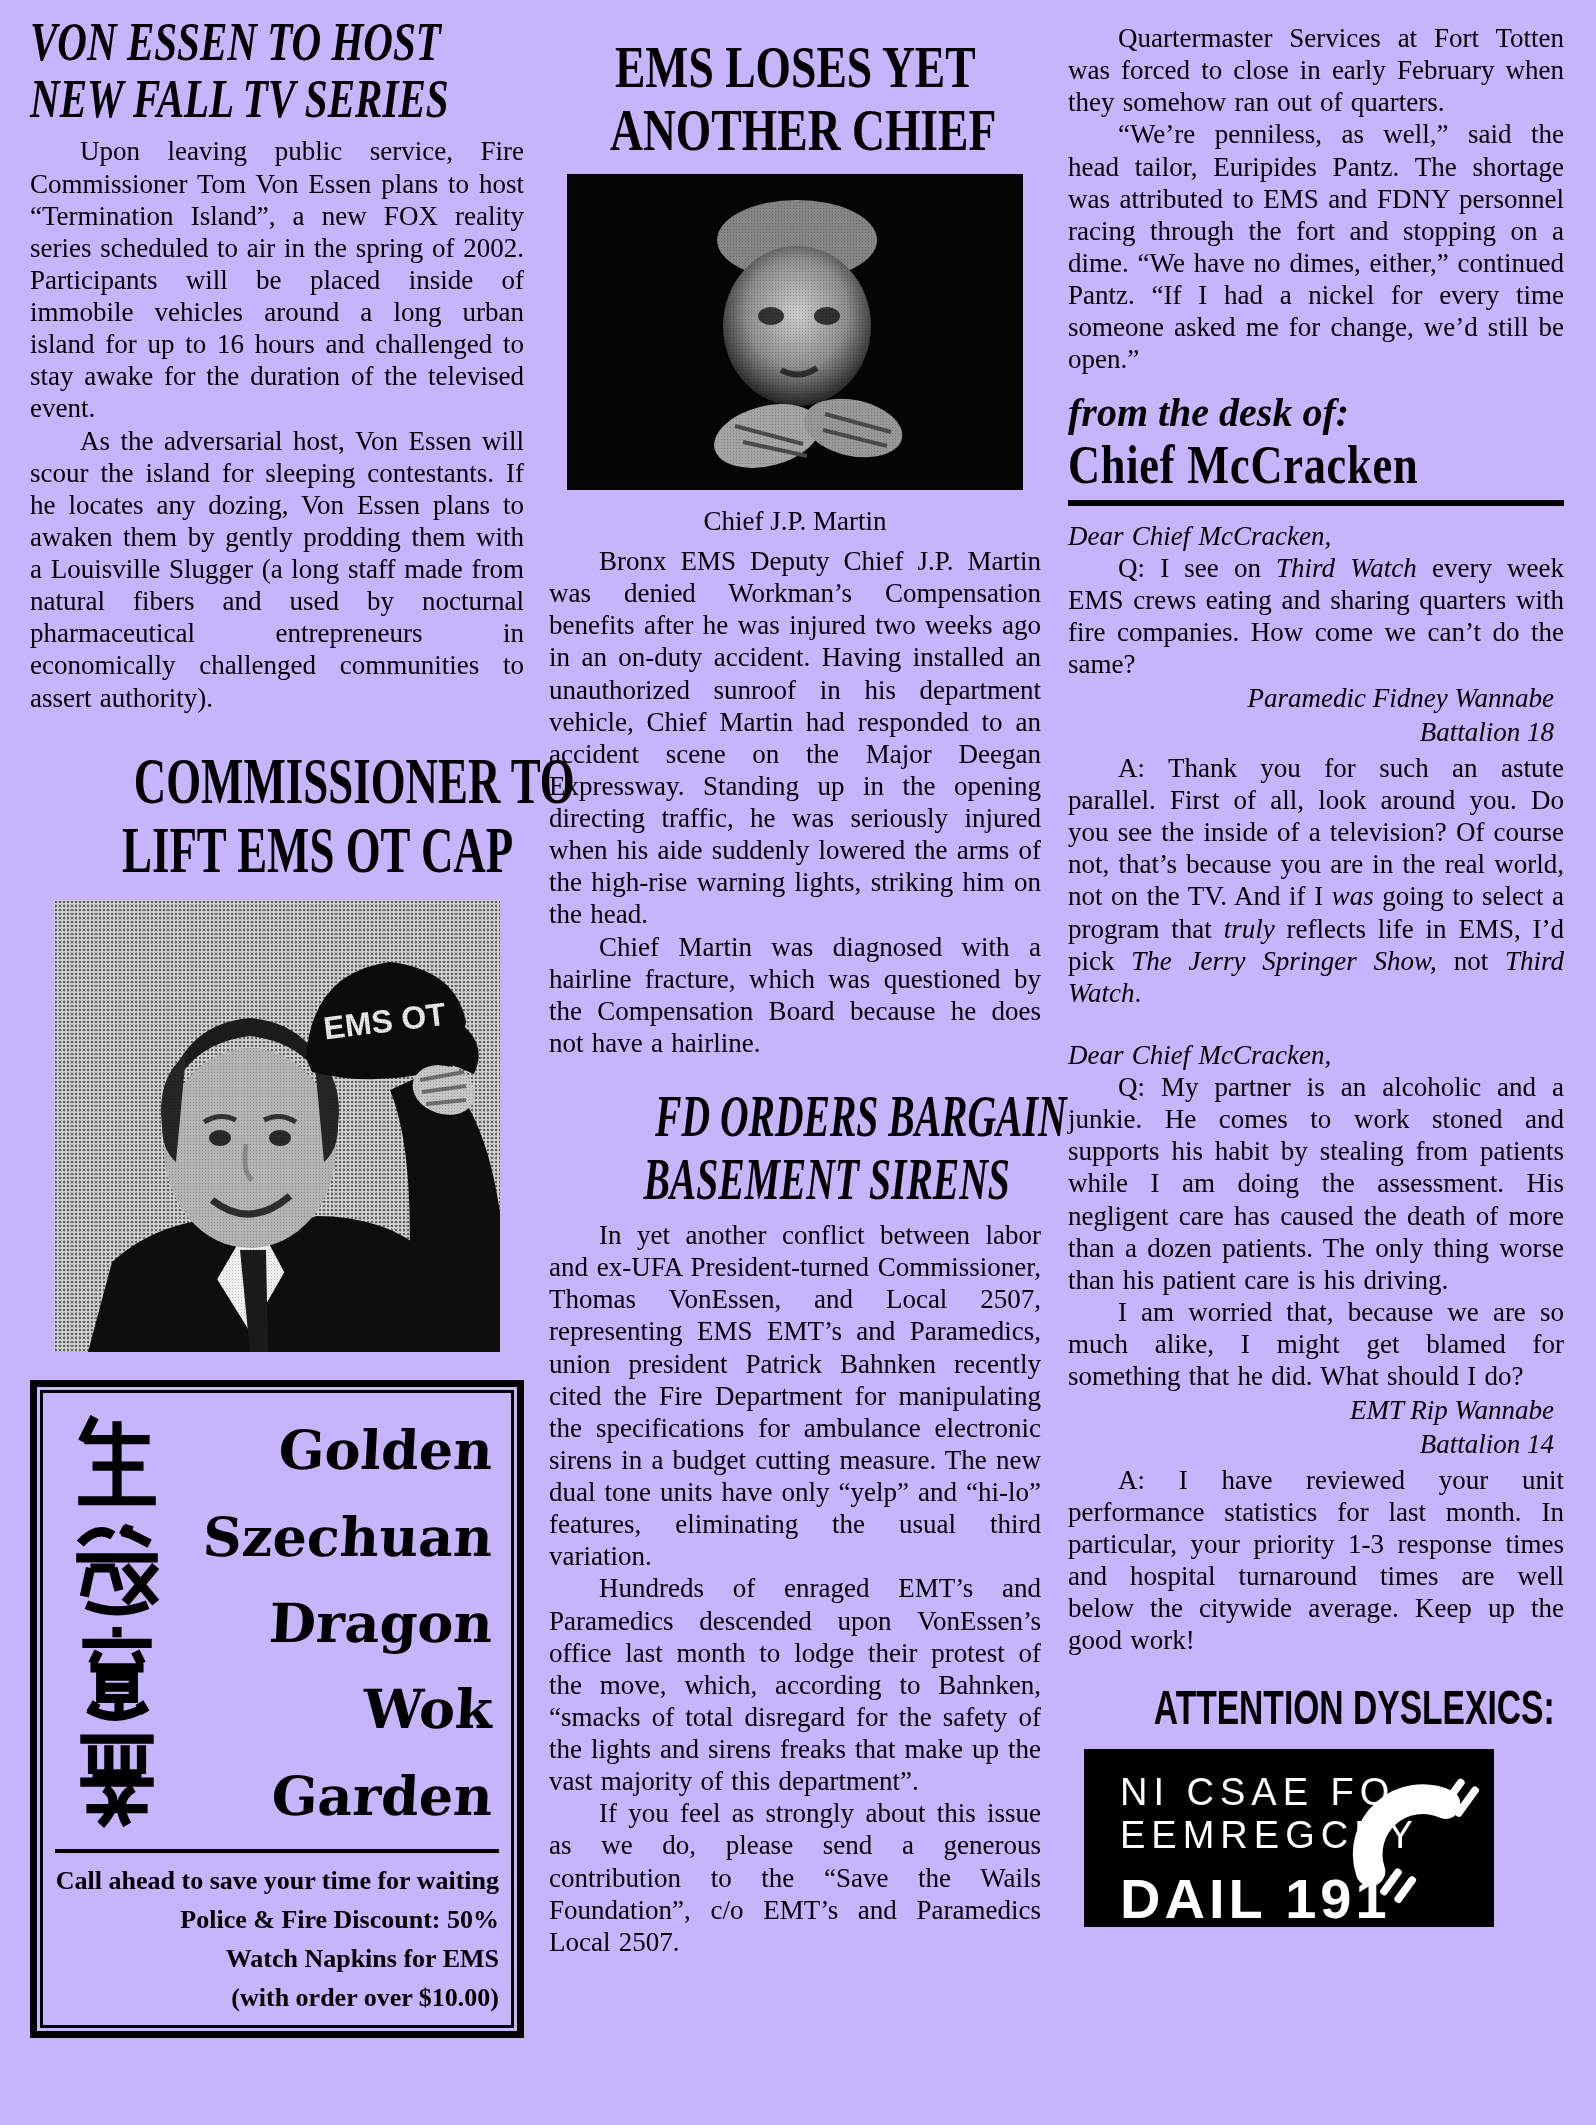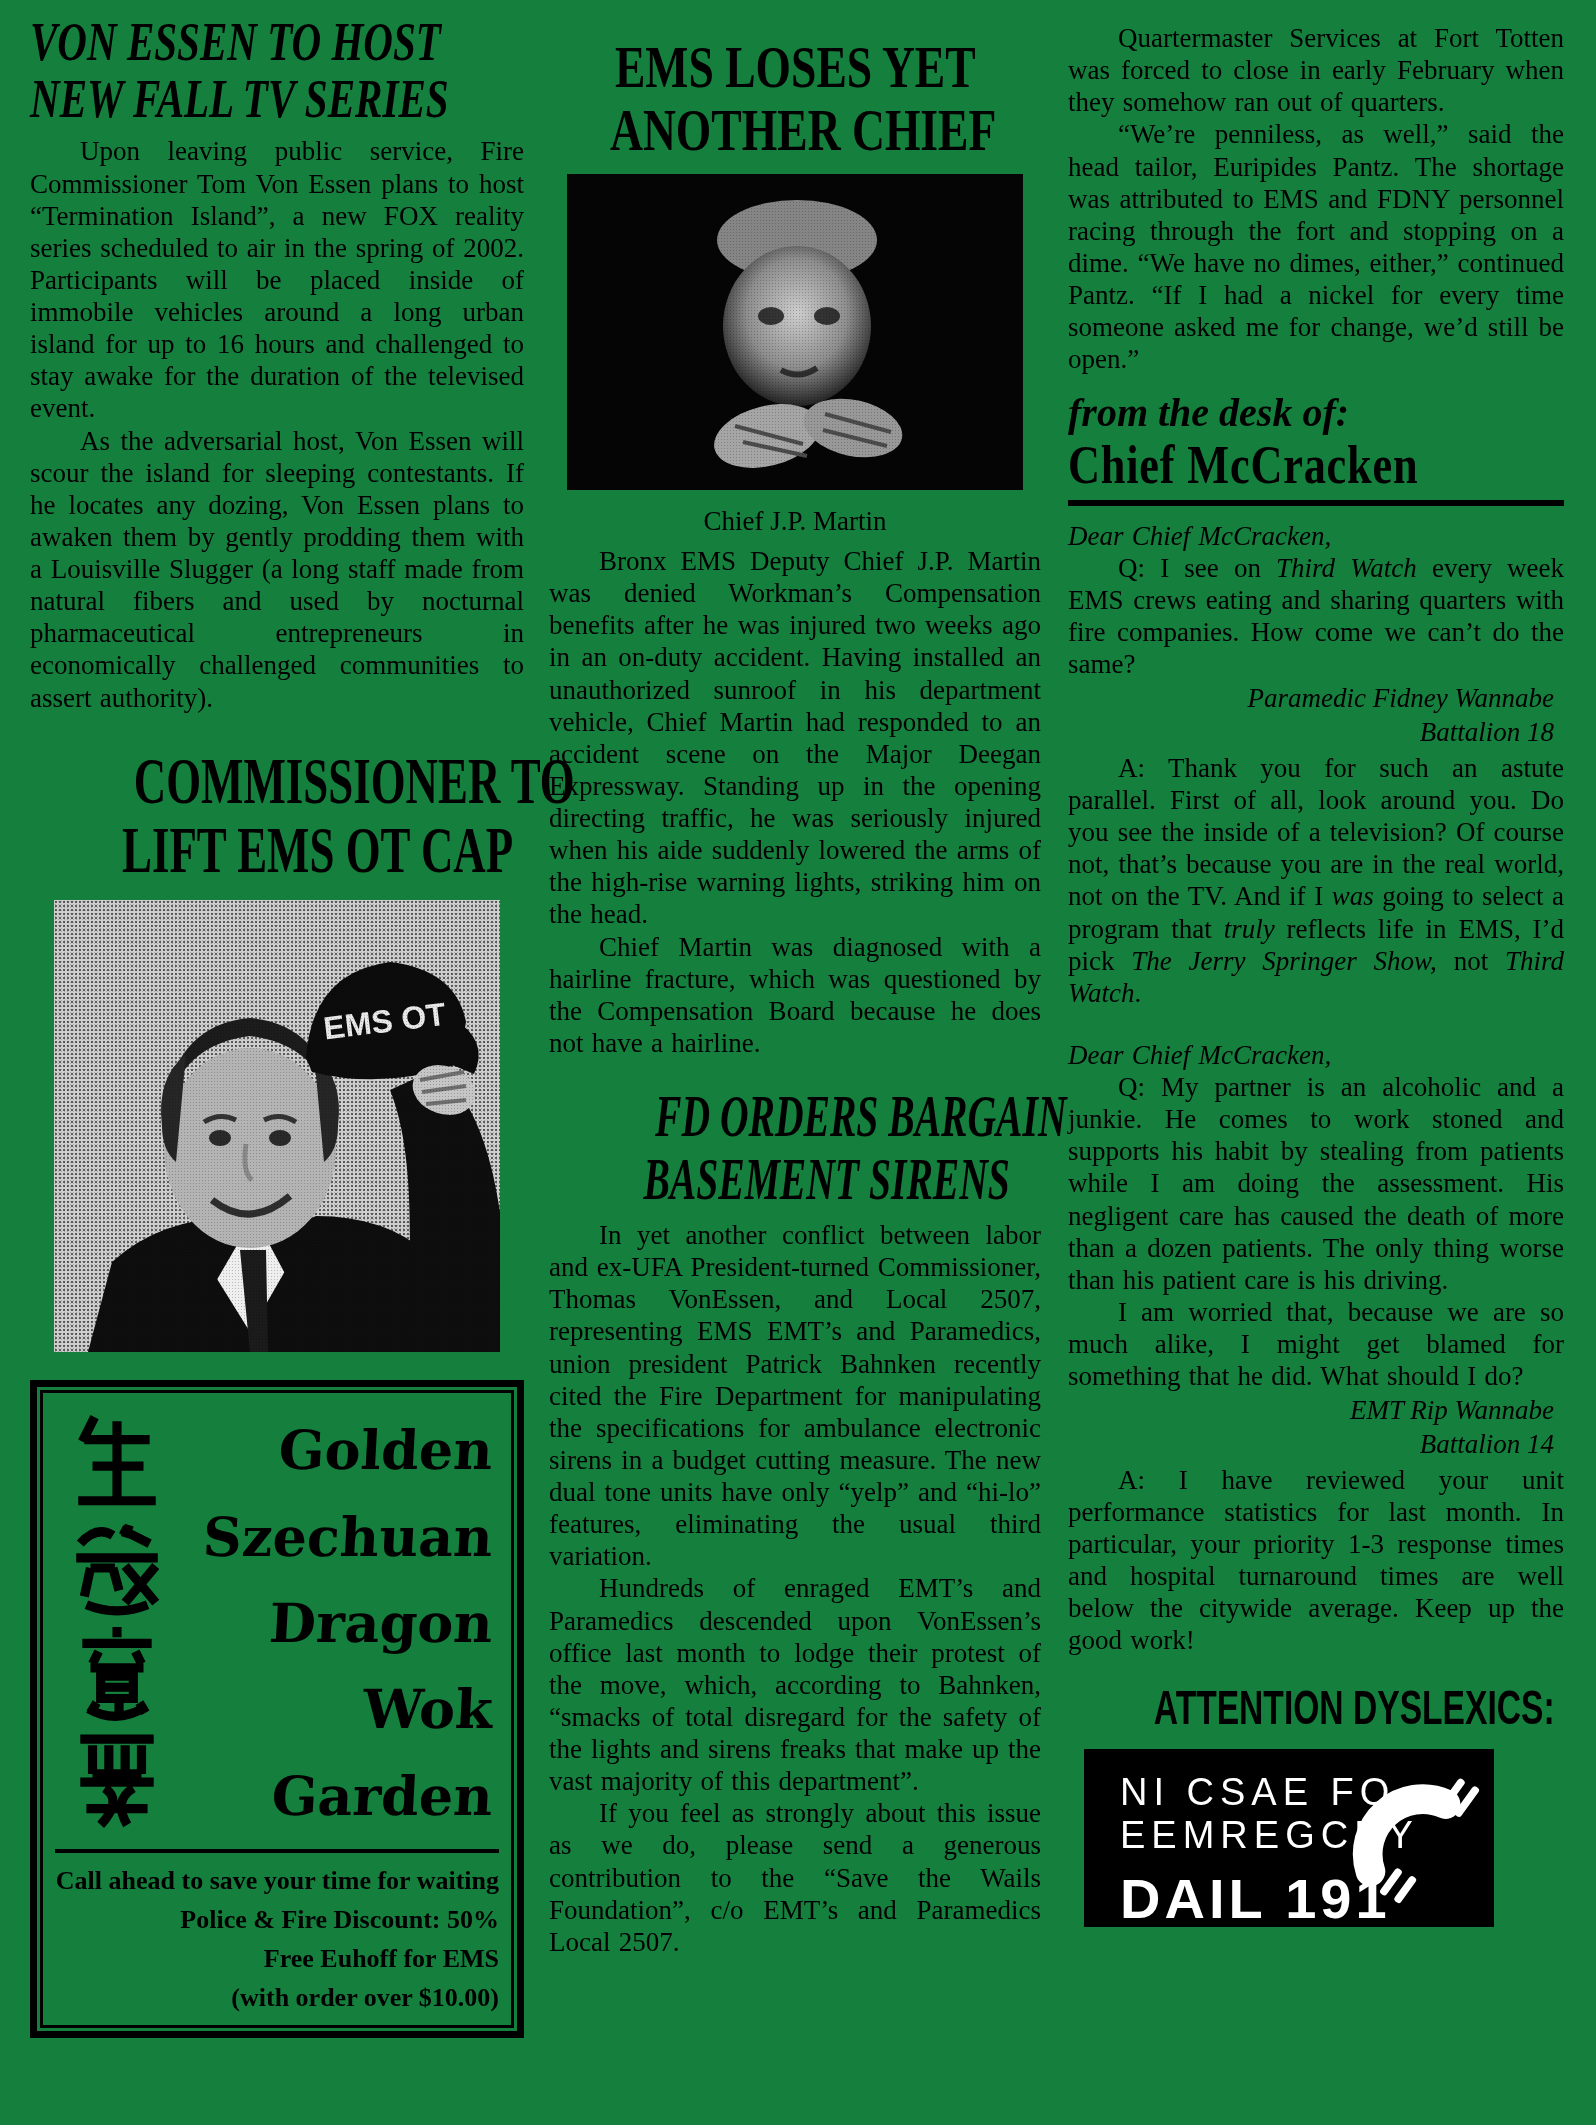--- a/index.html
+++ b/index.html
@@ -1,18 +1,18 @@
 <!DOCTYPE html>
 <html><head>
 <meta charset="utf-8">
 <style>
   html,body { margin:0; padding:0; background:#9a9a9a; }
   .page {
     position:relative; width:1596px; height:2125px; margin:0 auto;
-    background:#15803d; color:#000; overflow:hidden;
+    background:#c4b5fd; color:#000; overflow:hidden;
     font-family:"Liberation Serif", serif;
   }
   .col { position:absolute; }
   #col1 { left:30px;  top:14px; width:494px; }
   #col2 { left:549px; top:20px; width:492px; }
   #col3 { left:1068px;top:14px; width:496px; }
 
   
   .hl { margin:0; text-align:center; font-weight:bold; line-height:1.05; }
   .hl .ln { display:inline-block; white-space:nowrap; }
@@ -159,21 +159,21 @@
             <span>Szechuan</span>
             <span>Dragon</span>
             <span>Wok</span>
             <span>Garden</span>
           </div>
         </div>
         <div class="cn-rule"></div>
         <div class="cn-info">
           <span>Call ahead to save your time for waiting</span>
           <span>Police &amp; Fire Discount: 50%</span>
-          <span>Free Euhoff for EMS</span>
+          <span>Watch Napkins for EMS</span>
           <span>(with order over $10.00)</span>
         </div>
       </div>
     </div>
   </div>
 
   <div class="col" id="col2">
     <h1 class="hl hl-emsloses">
       <span class="ln">EMS LOSES YET</span><br>
       <span class="ln">ANOTHER CHIEF</span>

